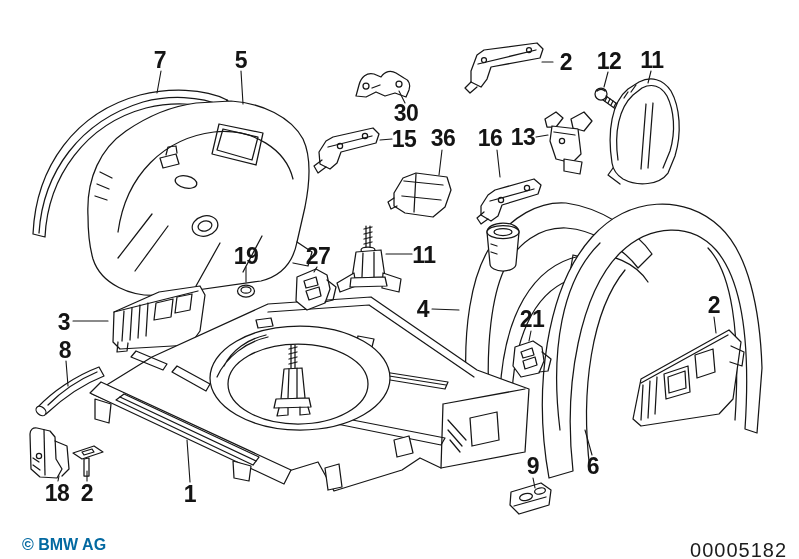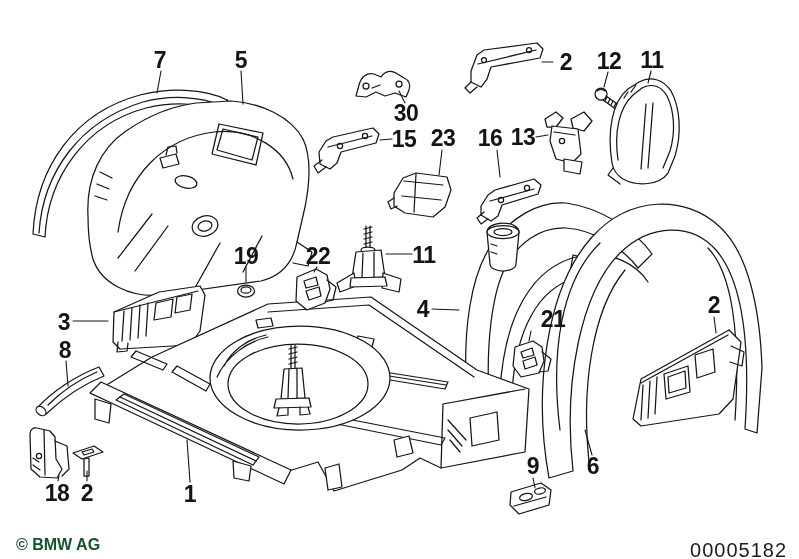--- a/index.html
+++ b/index.html
@@ -7,21 +7,21 @@
     position:relative;width:799px;height:559px;background:#ffffff;overflow:hidden;
     font-family:"Liberation Sans", sans-serif;color:#111;
   }
   .stage svg{position:absolute;left:0;top:0;}
   .callout{
     position:absolute;transform:translate(-50%,-50%);
     font-weight:bold;font-size:23px;line-height:1;color:#141414;
     letter-spacing:-0.5px;white-space:nowrap;user-select:none;
   }
   .footer-copyright{
-    position:absolute;left:16px;top:536px;font-size:16px;font-weight:bold;color:#14532d;
+    position:absolute;left:22px;top:536px;font-size:16px;font-weight:bold;color:#0369a1;
   }
   .footer-docnum{
     position:absolute;right:12px;top:539px;font-size:20px;color:#1c1c1c;letter-spacing:1px;
   }
 </style>
 </head>
 <body>
 
 <div class="stage">
 
@@ -266,31 +266,31 @@
     </g>
   </svg>
 
   <span class="callout" style="left:160px;top:60px">7</span>
   <span class="callout" style="left:241px;top:60px">5</span>
   <span class="callout" style="left:566px;top:62px">2</span>
   <span class="callout" style="left:609px;top:61px">12</span>
   <span class="callout" style="left:652px;top:60px">11</span>
   <span class="callout" style="left:406px;top:113px">30</span>
   <span class="callout" style="left:404px;top:139px">15</span>
-  <span class="callout" style="left:443px;top:138px">23</span>
+  <span class="callout" style="left:443px;top:138px">36</span>
   <span class="callout" style="left:490px;top:138px">16</span>
   <span class="callout" style="left:523px;top:137px">13</span>
   <span class="callout" style="left:246px;top:256px">19</span>
-  <span class="callout" style="left:318px;top:256px">22</span>
+  <span class="callout" style="left:318px;top:256px">27</span>
   <span class="callout" style="left:424px;top:255px">11</span>
   <span class="callout" style="left:423px;top:309px">4</span>
   <span class="callout" style="left:64px;top:322px">3</span>
   <span class="callout" style="left:65px;top:350px">8</span>
   <span class="callout" style="left:714px;top:305px">2</span>
-  <span class="callout" style="left:553px;top:319px">21</span>
+  <span class="callout" style="left:532px;top:319px">21</span>
   <span class="callout" style="left:593px;top:466px">6</span>
   <span class="callout" style="left:533px;top:466px">9</span>
   <span class="callout" style="left:190px;top:494px">1</span>
   <span class="callout" style="left:57px;top:493px">18</span>
   <span class="callout" style="left:87px;top:493px">2</span>
 
   <span class="footer-copyright">© BMW AG</span>
   <span class="footer-docnum">00005182</span>
 
 </div>

